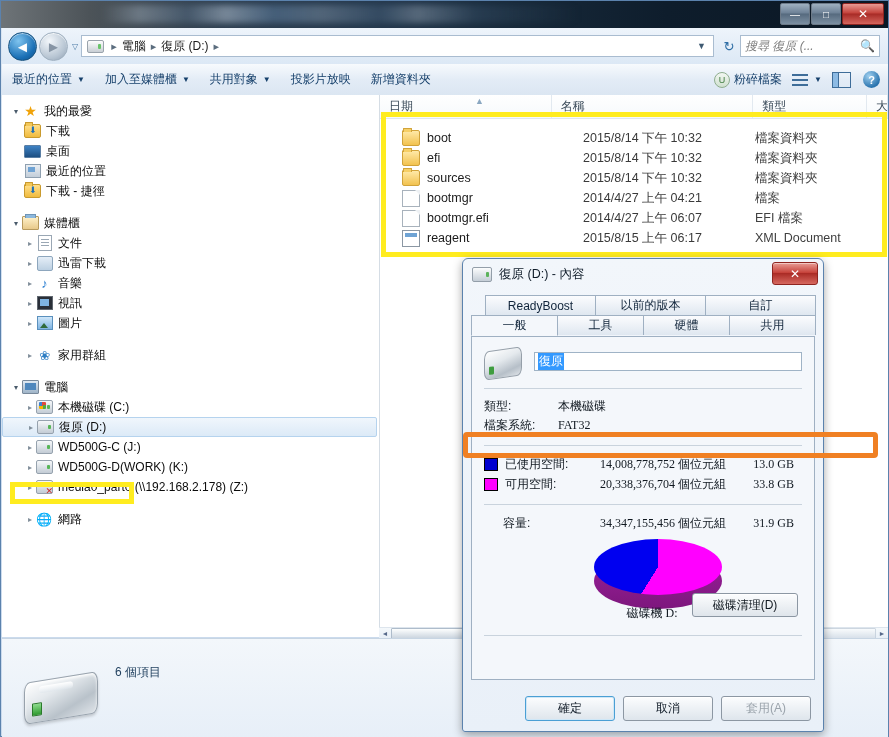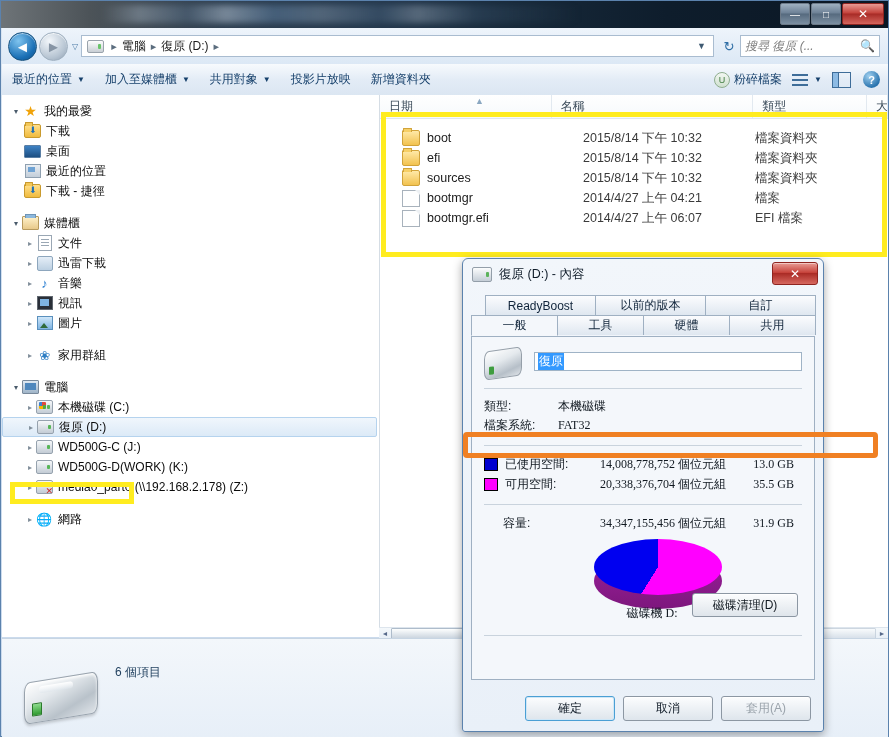--- a/index.html
+++ b/index.html
@@ -567,20 +567,28 @@
       <div class="ftype">檔案</div>
     </div>
     <div class="frow">
       <div class="fname">
         <span class="fi file"></span>
         <span>bootmgr.efi</span>
       </div>
       <div class="fdate">2014/4/27 上午 06:07</div>
       <div class="ftype">EFI 檔案</div>
     </div>
+    <div class="frow">
+      <div class="fname">
+        <span class="fi xml"></span>
+        <span>reagent</span>
+      </div>
+      <div class="fdate">2015/8/15 上午 06:17</div>
+      <div class="ftype">XML Document</div>
+    </div>
   </div>
 
   <div id="list-hscroll">
     <span class="arrow">◄</span>
     <div class="bar" style="width:192px;"></div>
     <span style="flex:1;"></span>
     <div class="bar" style="width:140px;opacity:.55;"></div>
     <span class="arrow">►</span>
   </div>
 
@@ -646,21 +654,21 @@
       </span>
       <span class="bytes">14,008,778,752 個位元組</span>
       <span class="gb">13.0 GB</span>
     </div>
     <div class="statrow">
       <span class="lab">
         <span class="swatch free"></span>
         <span>可用空間:</span>
       </span>
       <span class="bytes">20,338,376,704 個位元組</span>
-      <span class="gb">35.5 GB</span>
+      <span class="gb">33.8 GB</span>
     </div>
 
     <div class="hr"></div>
 
     <div class="statrow">
       <span class="lab" style="padding-left:19px;box-sizing:border-box;">容量:</span>
       <span class="bytes">34,347,155,456 個位元組</span>
       <span class="gb">31.9 GB</span>
     </div>
 

